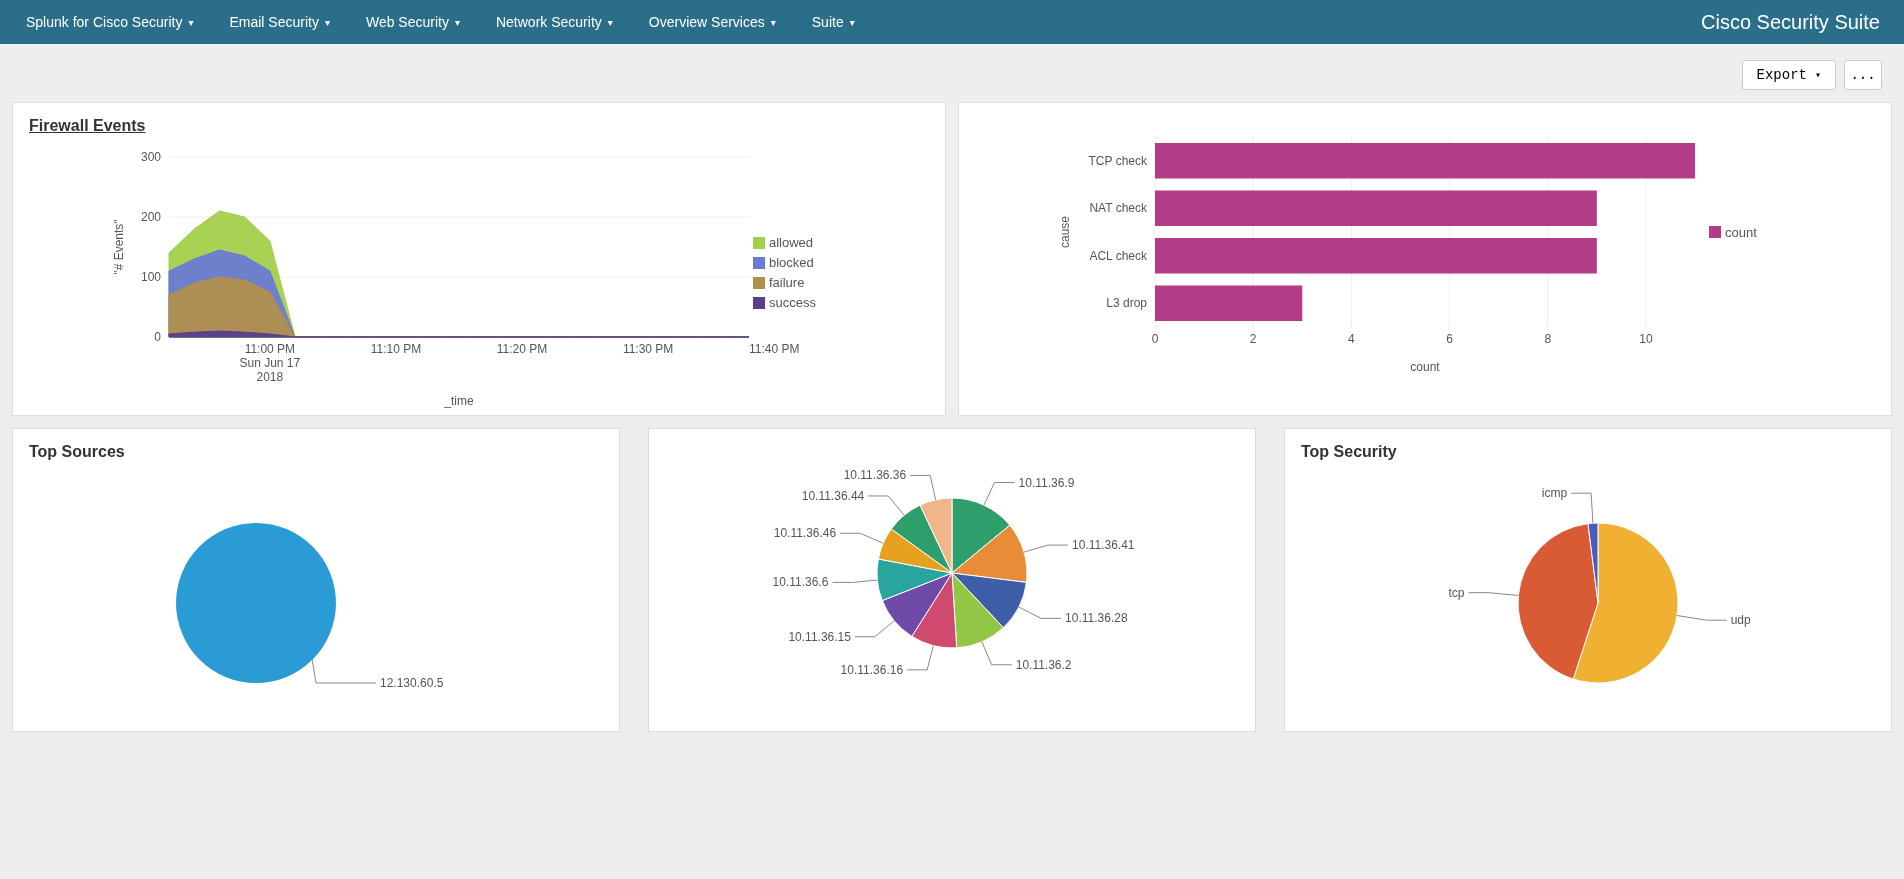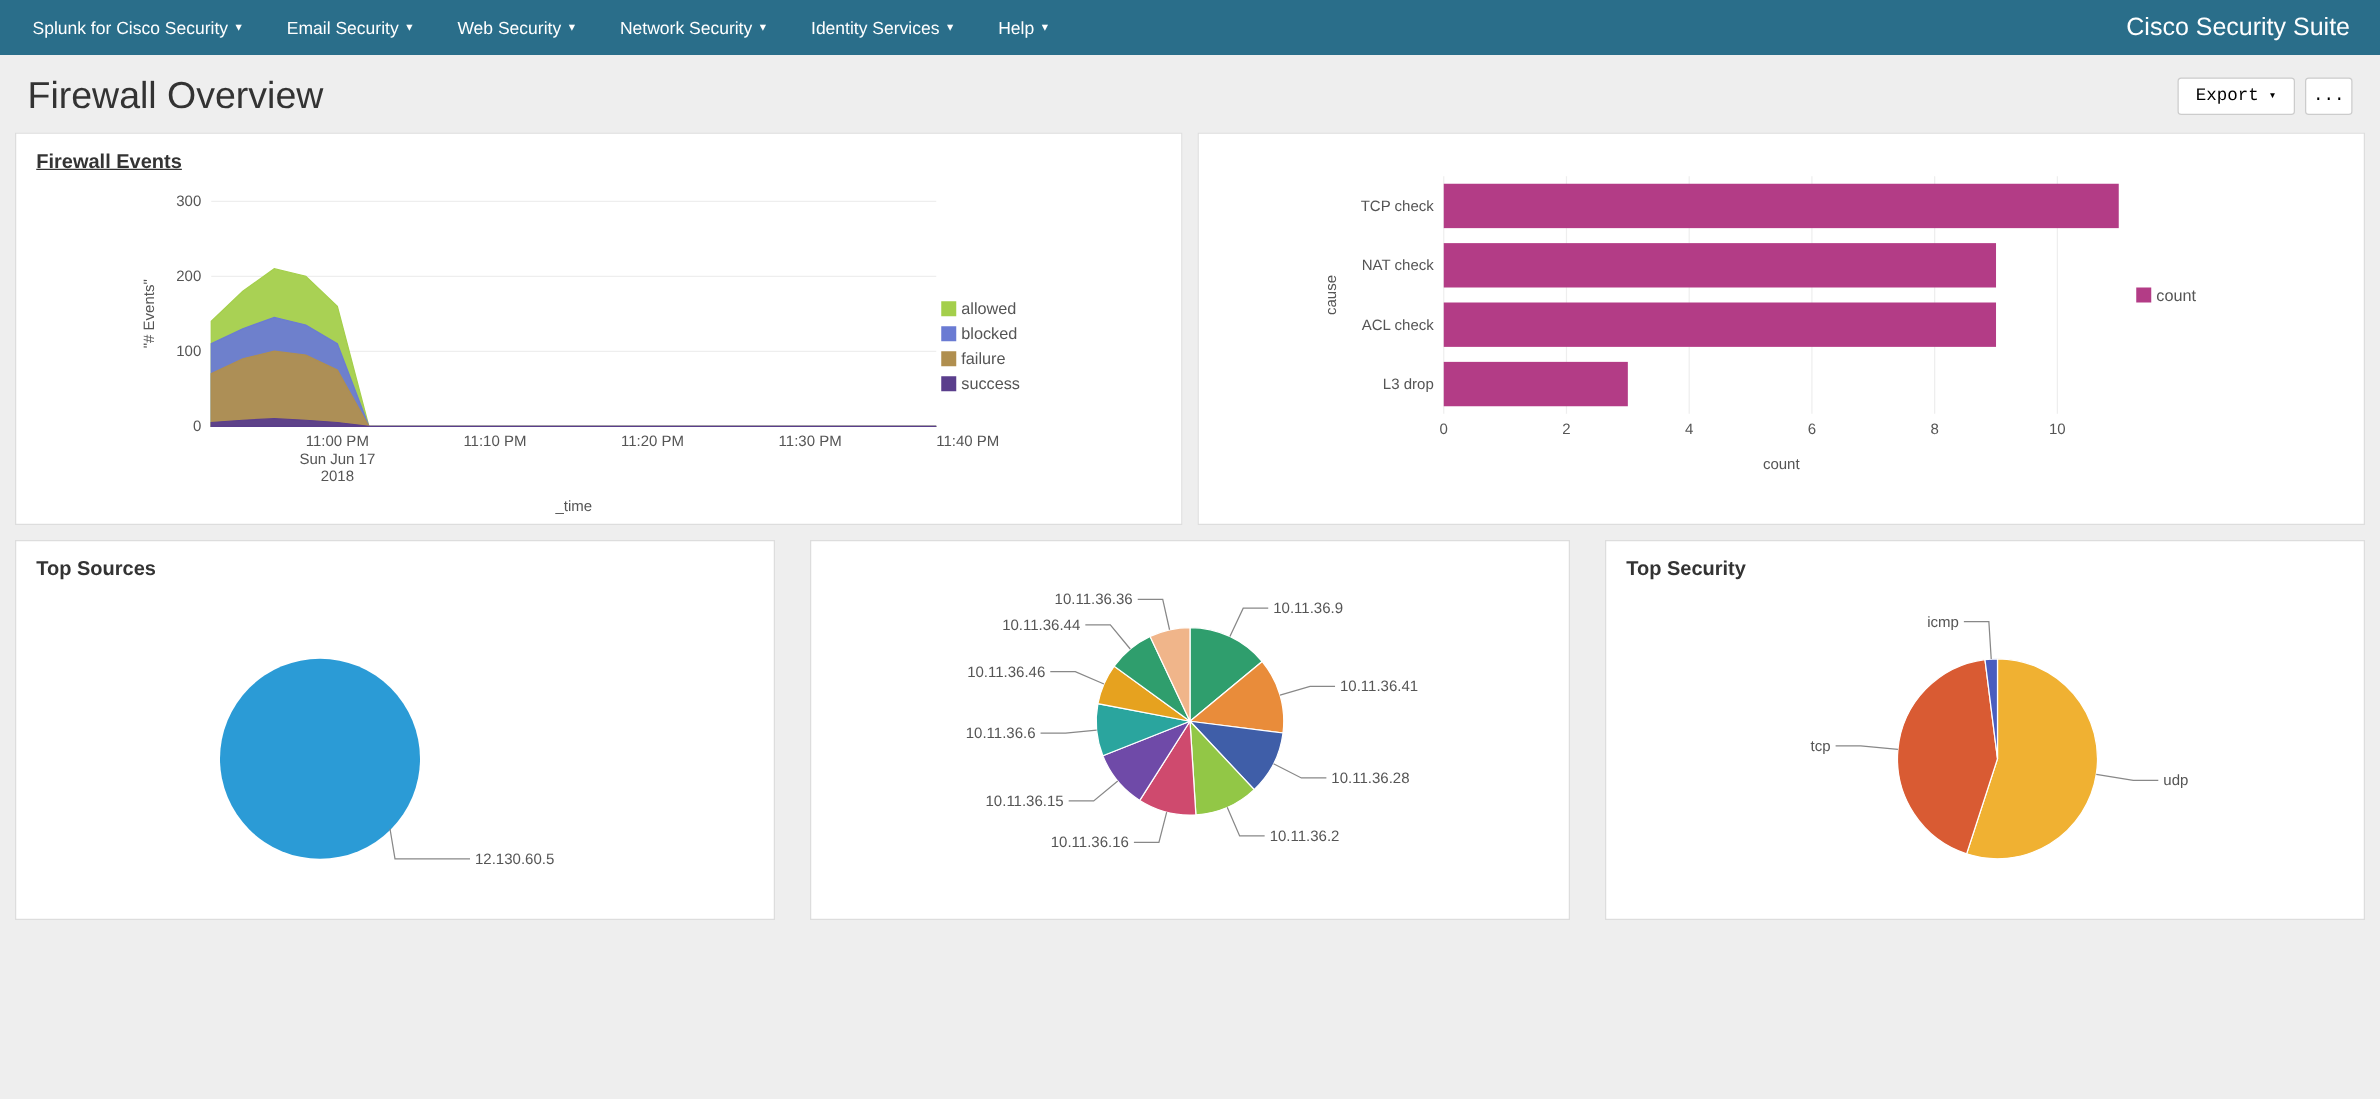--- a/index.html
+++ b/index.html
@@ -108,34 +108,33 @@
     </div>
     <div class="nav-item">
       <span>Web Security</span>
       <span class="chev">▾</span>
     </div>
     <div class="nav-item">
       <span>Network Security</span>
       <span class="chev">▾</span>
     </div>
     <div class="nav-item">
-      <span>Identity Services</span>
-      <span class="chev">▾</span>
-    </div>
-    <div class="nav-item">
-      <span>Help</span>
+      <span>Overview Services</span>
+      <span class="chev">▾</span>
+    </div>
+    <div class="nav-item">
+      <span>Suite</span>
       <span class="chev">▾</span>
     </div>
   </div>
   <div class="nav-spacer"></div>
   <div class="nav-brand">Cisco Security Suite</div>
 </div>
 
 <div class="page-head">
-  <div class="page-title">Firewall Overview</div>
   <div class="page-actions">
     <button class="btn">
       <span>Export</span>
       <span style="font-size:10px">▾</span>
     </button>
     <button class="btn btn-icon">
       <span>...</span>
     </button>
   </div>
 </div>

